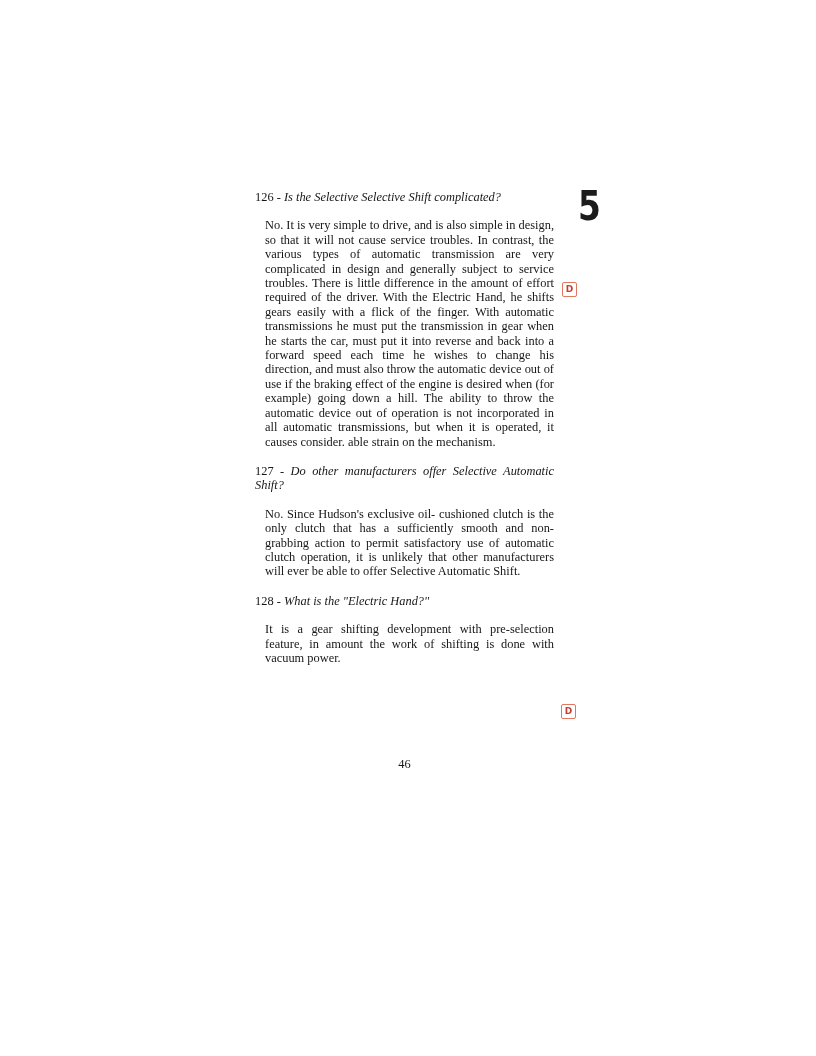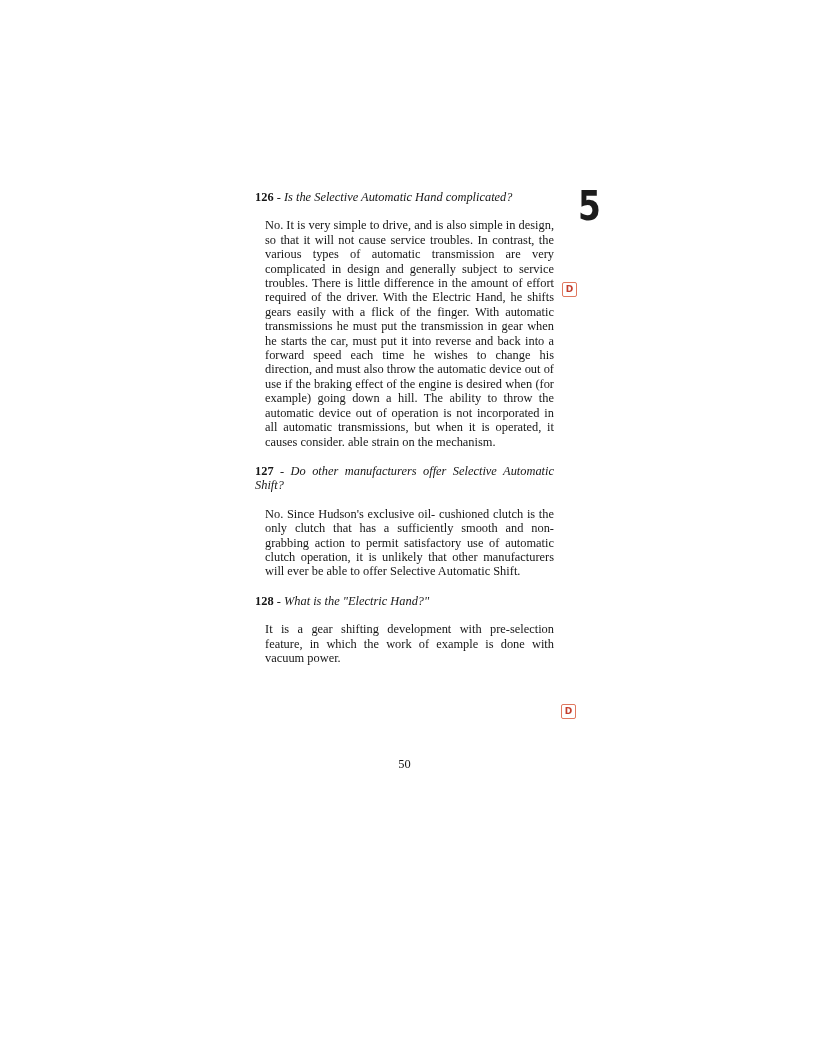--- a/index.html
+++ b/index.html
@@ -22,21 +22,21 @@
     top: 190px;
     width: 299px;
     font-size: 12.4px;
     line-height: 14.4px;
     text-align: justify;
   }
   .qa-question {
     margin: 0 0 14px 0;
   }
   .qa-number {
-    font-weight: bold;
+    font-weight: normal;
     font-style: normal;
   }
   .qa-sep {
     font-style: normal;
   }
   .qa-qtext {
     font-style: italic;
   }
   .qa-answer {
     margin: 0 0 15px 10px;
@@ -85,27 +85,27 @@
 
 <div class="page">
 
   <div class="section-numeral">5</div>
 
   <div class="annotation-marker marker-1">D</div>
   <div class="annotation-marker marker-2">D</div>
 
   <div class="text-column">
 
-    <p class="qa-question"><span class="qa-number">126</span><span class="qa-sep"> - </span><span class="qa-qtext">Is the Selective Automatic Hand complicated?</span></p>
+    <p class="qa-question"><span class="qa-number">126</span><span class="qa-sep"> - </span><span class="qa-qtext">Is the Selective Selective Shift complicated?</span></p>
     <p class="qa-answer">No. It is very simple to drive, and is also simple in design, so that it will not cause service troubles. In contrast, the various types of automatic transmission are very complicated in design and generally subject to service troubles. There is little difference in the amount of effort required of the driver. With the Electric Hand, he shifts gears easily with a flick of the finger. With automatic transmissions he must put the transmission in gear when he starts the car, must put it into reverse and back into a forward speed each time he wishes to change his direction, and must also throw the automatic device out of use if the braking effect of the engine is desired when (for example) going down a hill. The ability to throw the automatic device out of operation is not incorporated in all automatic transmissions, but when it is operated, it causes consider. able strain on the mechanism.</p>
 
     <p class="qa-question"><span class="qa-number">127</span><span class="qa-sep"> - </span><span class="qa-qtext">Do other manufacturers offer Selective Automatic Shift?</span></p>
     <p class="qa-answer">No. Since Hudson's exclusive oil- cushioned clutch is the only clutch that has a sufficiently smooth and non-grabbing action to permit satisfactory use of automatic clutch operation, it is unlikely that other manufacturers will ever be able to offer Selective Automatic Shift.</p>
 
     <p class="qa-question"><span class="qa-number">128</span><span class="qa-sep"> - </span><span class="qa-qtext">What is the "Electric Hand?"</span></p>
-    <p class="qa-answer">It is a gear shifting development with pre-selection feature, in which the work of example is done with vacuum power.</p>
+    <p class="qa-answer">It is a gear shifting development with pre-selection feature, in amount the work of shifting is done with vacuum power.</p>
 
 
   </div>
 
-  <div class="page-number">50</div>
+  <div class="page-number">46</div>
 
 </div>
 
 </body></html>

